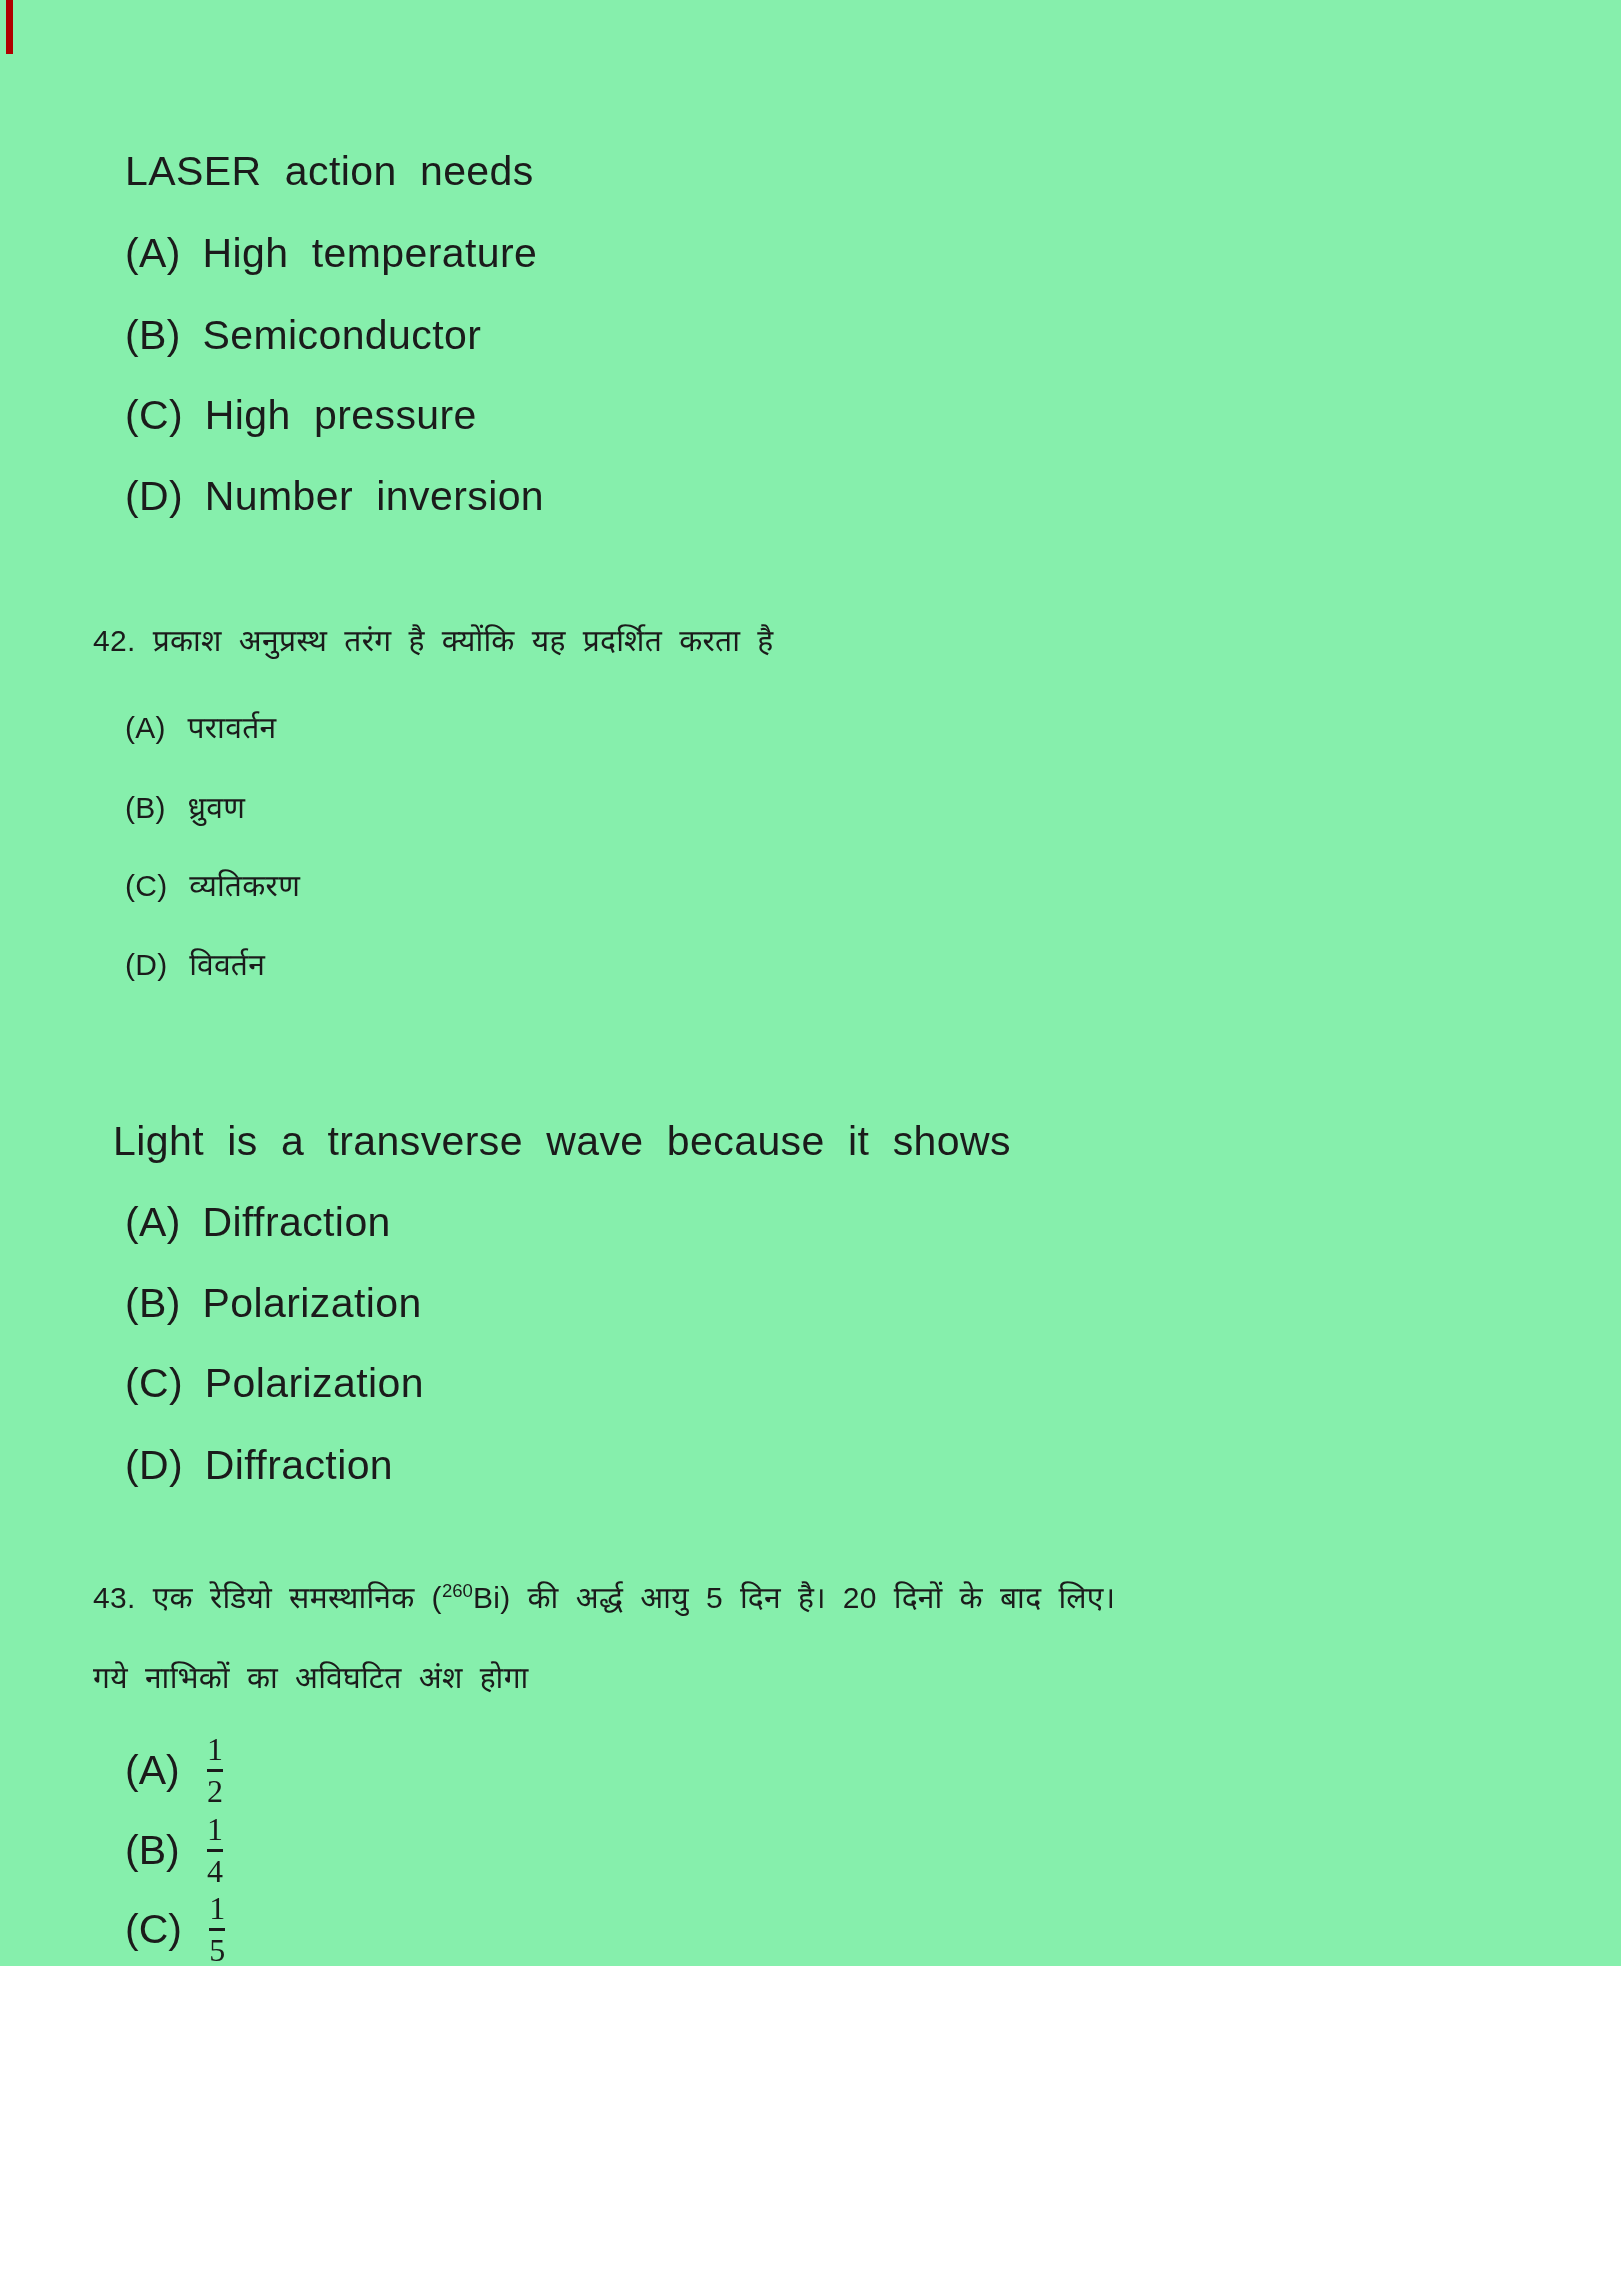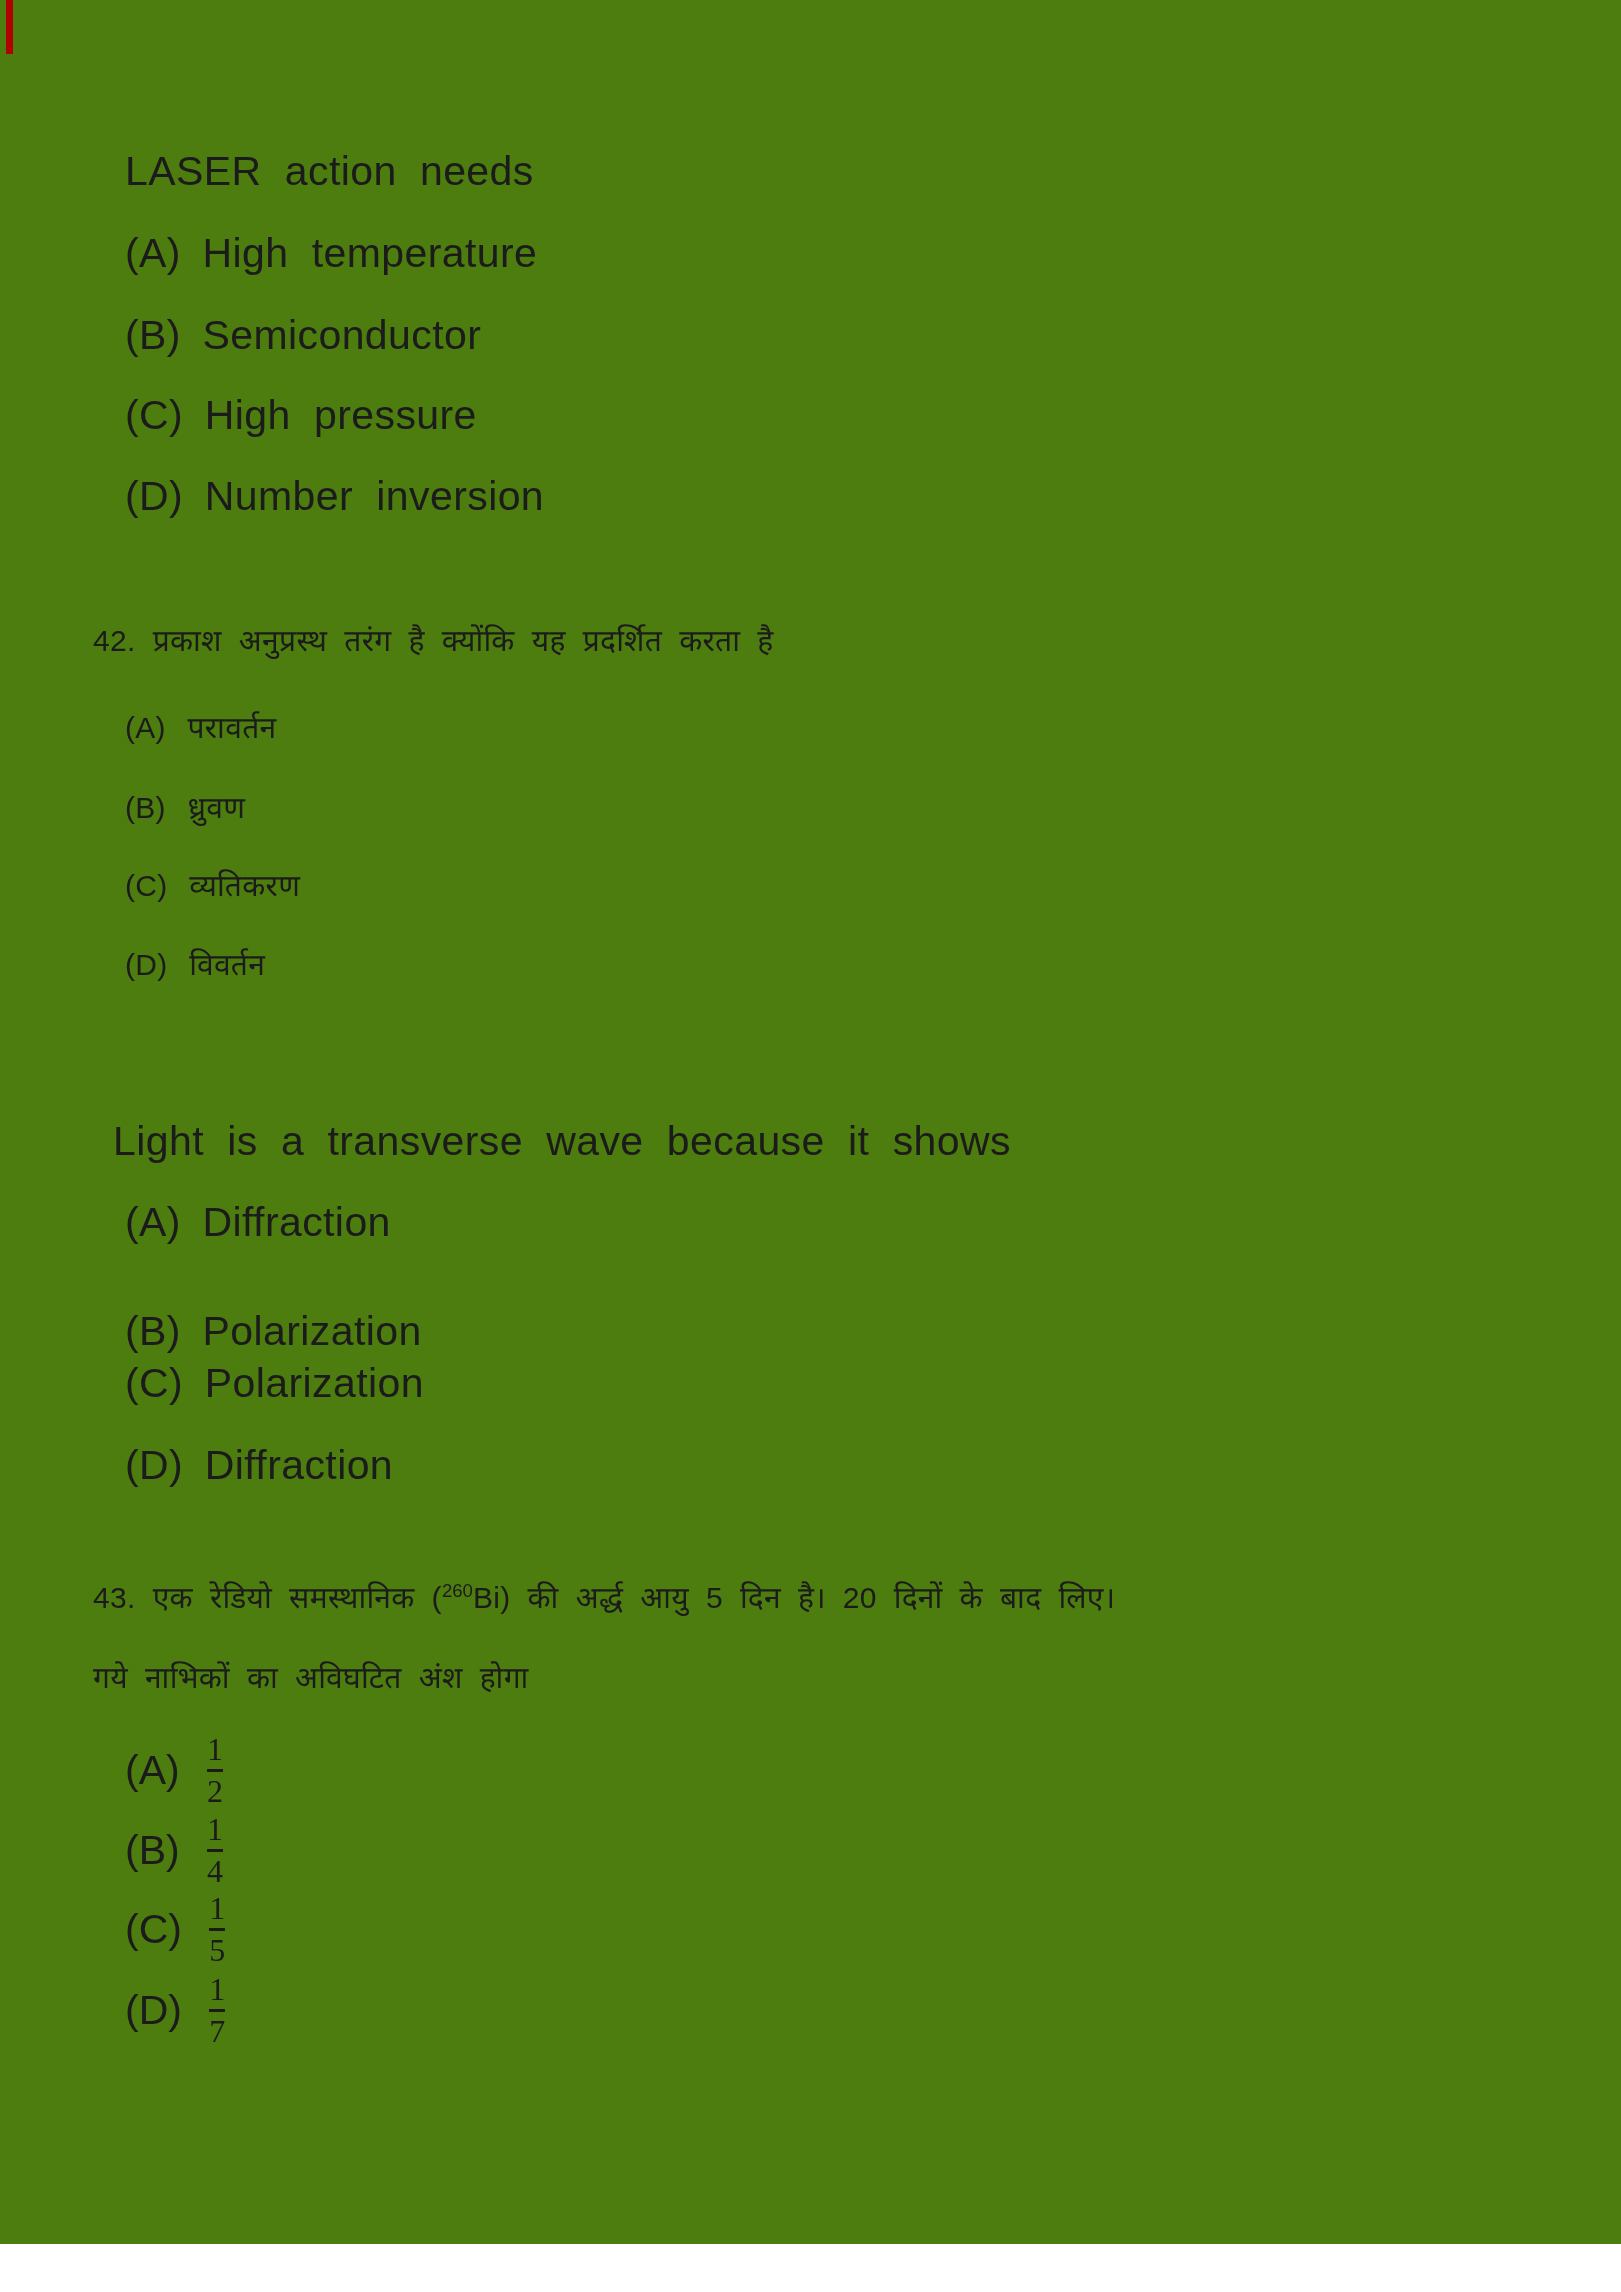--- a/index.html
+++ b/index.html
@@ -3,22 +3,22 @@
 <meta charset="utf-8">
 <style>
   html, body {
     margin: 0;
     padding: 0;
     background: #ffffff;
   }
   .page {
     position: relative;
     width: 1621px;
-    height: 2244px;
-    background: #4d7c0f;
+    height: 1966px;
+    background: #86efac;
     color: #1b1b1b;
     font-family: "Liberation Sans", sans-serif;
     overflow: hidden;
   }
   .red-mark {
     position: absolute;
     left: 5.9px;
     top: 0;
     width: 6.9px;
     height: 54px;
@@ -100,21 +100,21 @@
   </div>
   <div class="line opt hindi" style="top:947px">
     <span class="label">(D)</span><span>विवर्तन</span>
   </div>
 
   <div class="line stem" style="top:1117px; left:113px">Light is a transverse wave because it shows</div>
 
   <div class="line opt" style="top:1198px">
     <span class="label">(A)</span><span>Diffraction</span>
   </div>
-  <div class="line opt" style="top:1307px">
+  <div class="line opt" style="top:1279px">
     <span class="label">(B)</span><span>Polarization</span>
   </div>
   <div class="line opt" style="top:1359px">
     <span class="label">(C)</span><span>Polarization</span>
   </div>
   <div class="line opt" style="top:1441px">
     <span class="label">(D)</span><span>Diffraction</span>
   </div>
 
   <div class="line qstem hindi" style="top:1580px">

